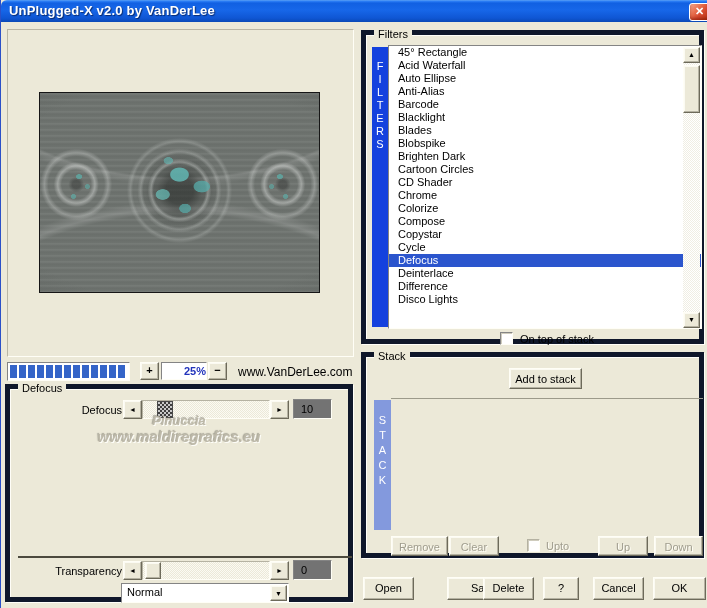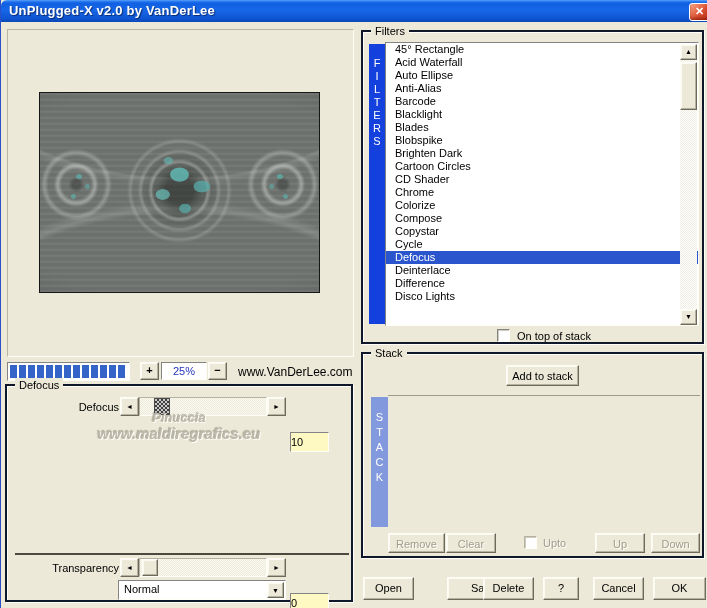--- a/index.html
+++ b/index.html
@@ -33,21 +33,21 @@
     background: #ece9d8;
     border: 1px solid; border-color: #fffef6 #6d6a5a #6d6a5a #fffef6;
     box-shadow: inset -1px -1px 0 #b5b2a2, inset 1px 1px 0 #fbfaf2;
   }
   .sunken {
     background: #fff;
     border: 1px solid; border-color: #848484 #fffef6 #fffef6 #848484;
   }
   .groupbox {
     position: absolute;
-    border: 2px solid #0f172a;
+    border: 5px solid #0f172a;
     box-shadow: inset 1px 1px 0 #fffef8, 1px 1px 0 #fffef8;
   }
   .group-label {
     position: absolute; top: -8px; left: 8px; background: #ece9d8;
     padding: 0 4px; line-height: 14px;
   }
   .btn { position: absolute; text-align: center; cursor: default; }
   .btn span { display: inline-block; line-height: 20px; }
   .mini-btn { position: absolute; width: 19px; height: 18px; text-align: center;
     font-weight: bold; line-height: 15px; cursor: default; }
@@ -90,21 +90,21 @@
       #6e736f;
   }
   .progress {
     position: absolute; left: 6px; top: 362px; width: 123px; height: 19px;
     background: #fff; border: 1px solid; border-color: #848484 #fffef6 #fffef6 #848484;
   }
   .progress-segs { position: absolute; left: 2px; top: 2px; bottom: 2px; display: flex; gap: 2px; }
   .seg { width: 7px; height: 100%; }
   .zoom-display {
     position: absolute; left: 160px; top: 362px; width: 46px; height: 18px;
-    text-align: center; line-height: 16px;
+    text-align: right; line-height: 16px; font-weight: bold;
   }
   .site-label { position: absolute; left: 237px; top: 365px; font-size: 12px; }
   
   .controls-group { left: 4px; top: 384px; width: 348px; height: 218px; }
   .slider-label { position: absolute; width: 96px; text-align: right; }
   .slider-track {
     position: absolute; height: 19px;
     border: 1px solid; border-color: #b5b2a2 #fffef6 #fffef6 #b5b2a2;
     background-color: #ece9d8;
     background-image: linear-gradient(45deg,#fbfaf3 25%,transparent 25%,transparent 75%,#fbfaf3 75%),
@@ -113,22 +113,22 @@
   }
   .thumb { position: absolute; top: 0; width: 16px; height: 17px; }
   .thumb-checker {
     background-color: #c9c9c9; border: 1px solid #4a4a4a;
     background-image: linear-gradient(45deg,#3f3f3f 25%,transparent 25%,transparent 75%,#3f3f3f 75%),
                       linear-gradient(45deg,#3f3f3f 25%,transparent 25%,transparent 75%,#3f3f3f 75%);
     background-size: 4px 4px; background-position: 0 0, 2px 2px;
   }
   .val-box {
     position: absolute; width: 39px; height: 20px; font-family: inherit; font-size: 11px;
-    background: #fef9c3; border: 1px solid; border-color: #848484 #fffef6 #fffef6 #848484;
-    padding-left: 0; outline: none; margin-top: 36px;
+    background: #737373; border: 1px solid; border-color: #848484 #fffef6 #fffef6 #848484;
+    padding-left: 7px; outline: none;
   }
   .watermark { position: absolute; left: 0; width: 100%; text-align: center;
     font-weight: bold; font-style: italic; color: rgba(186,182,167,.95);
     text-shadow: 1px 1px 0 rgba(255,255,252,.9), -1px -1px 1px rgba(96,94,82,.45); }
   .divider { position: absolute; left: 8px; top: 167px; width: 334px; height: 2px; background: #4c4a3e; }
   .dropdown {
     position: absolute; left: 111px; top: 194px; width: 168px; height: 20px;
     background: #fff; border: 1px solid; border-color: #848484 #fffef6 #fffef6 #848484;
   }
   .dd-text { position: absolute; left: 5px; top: 2px; }

